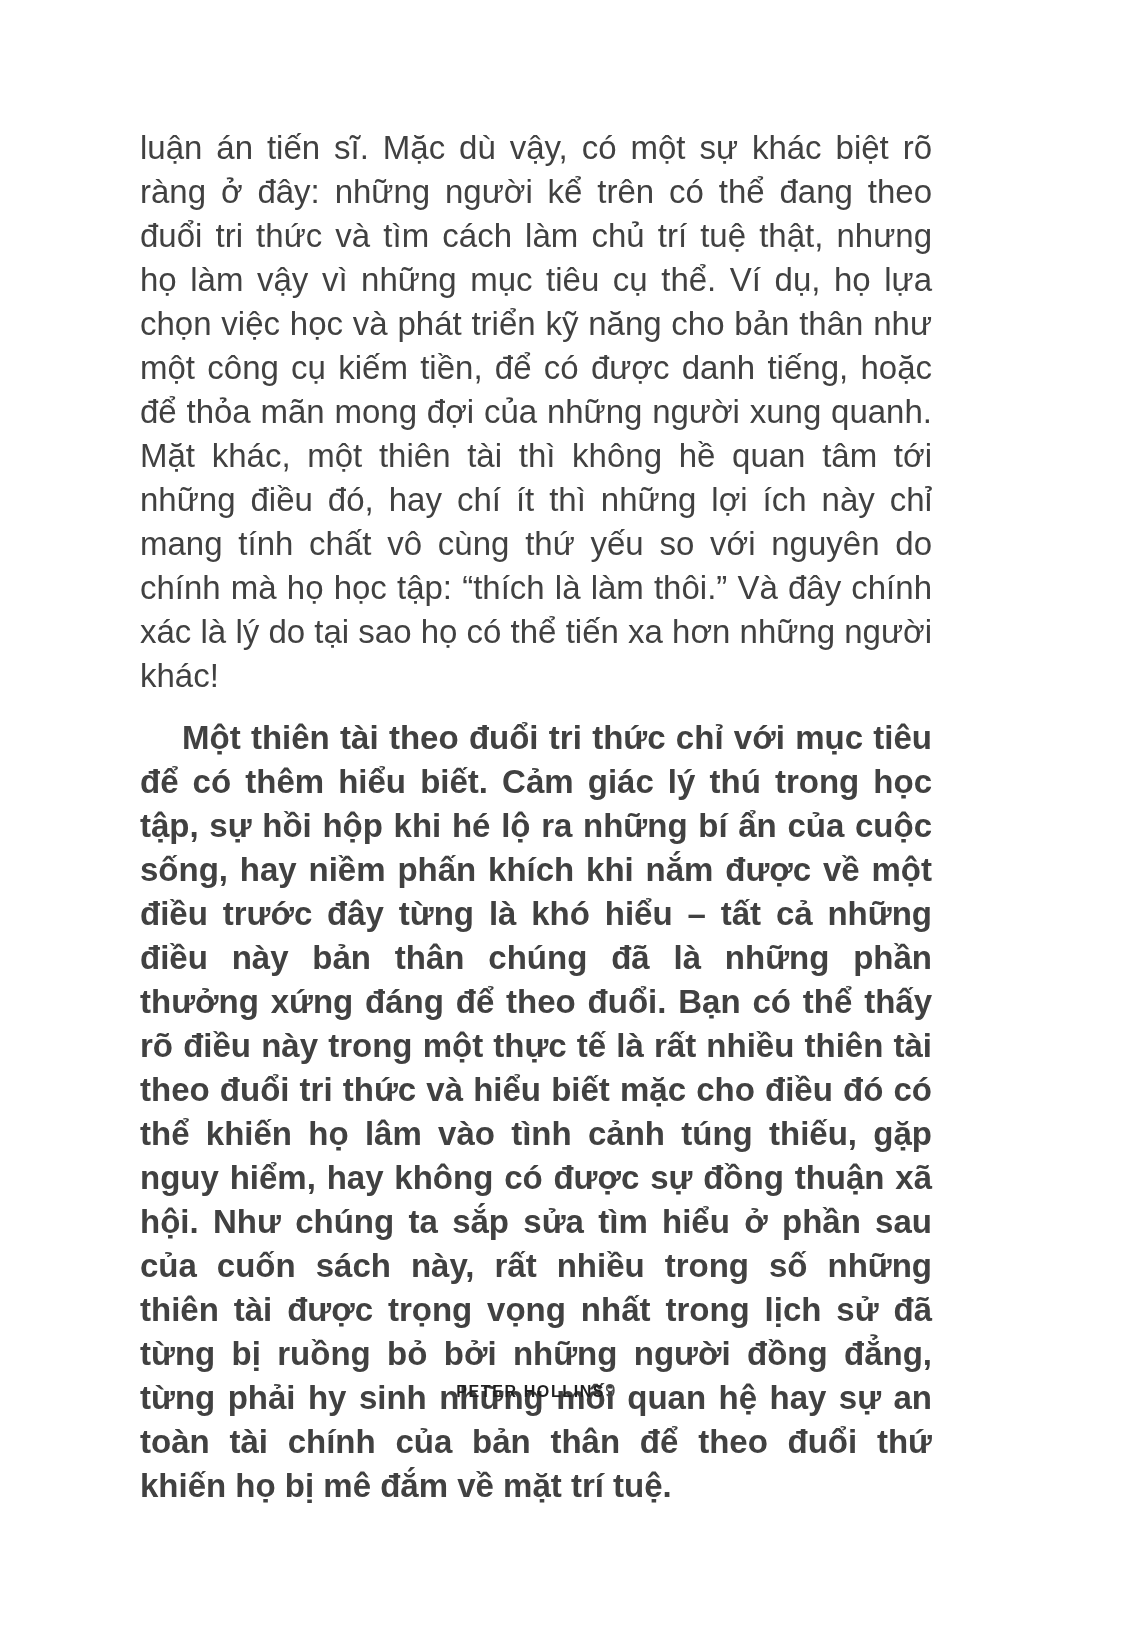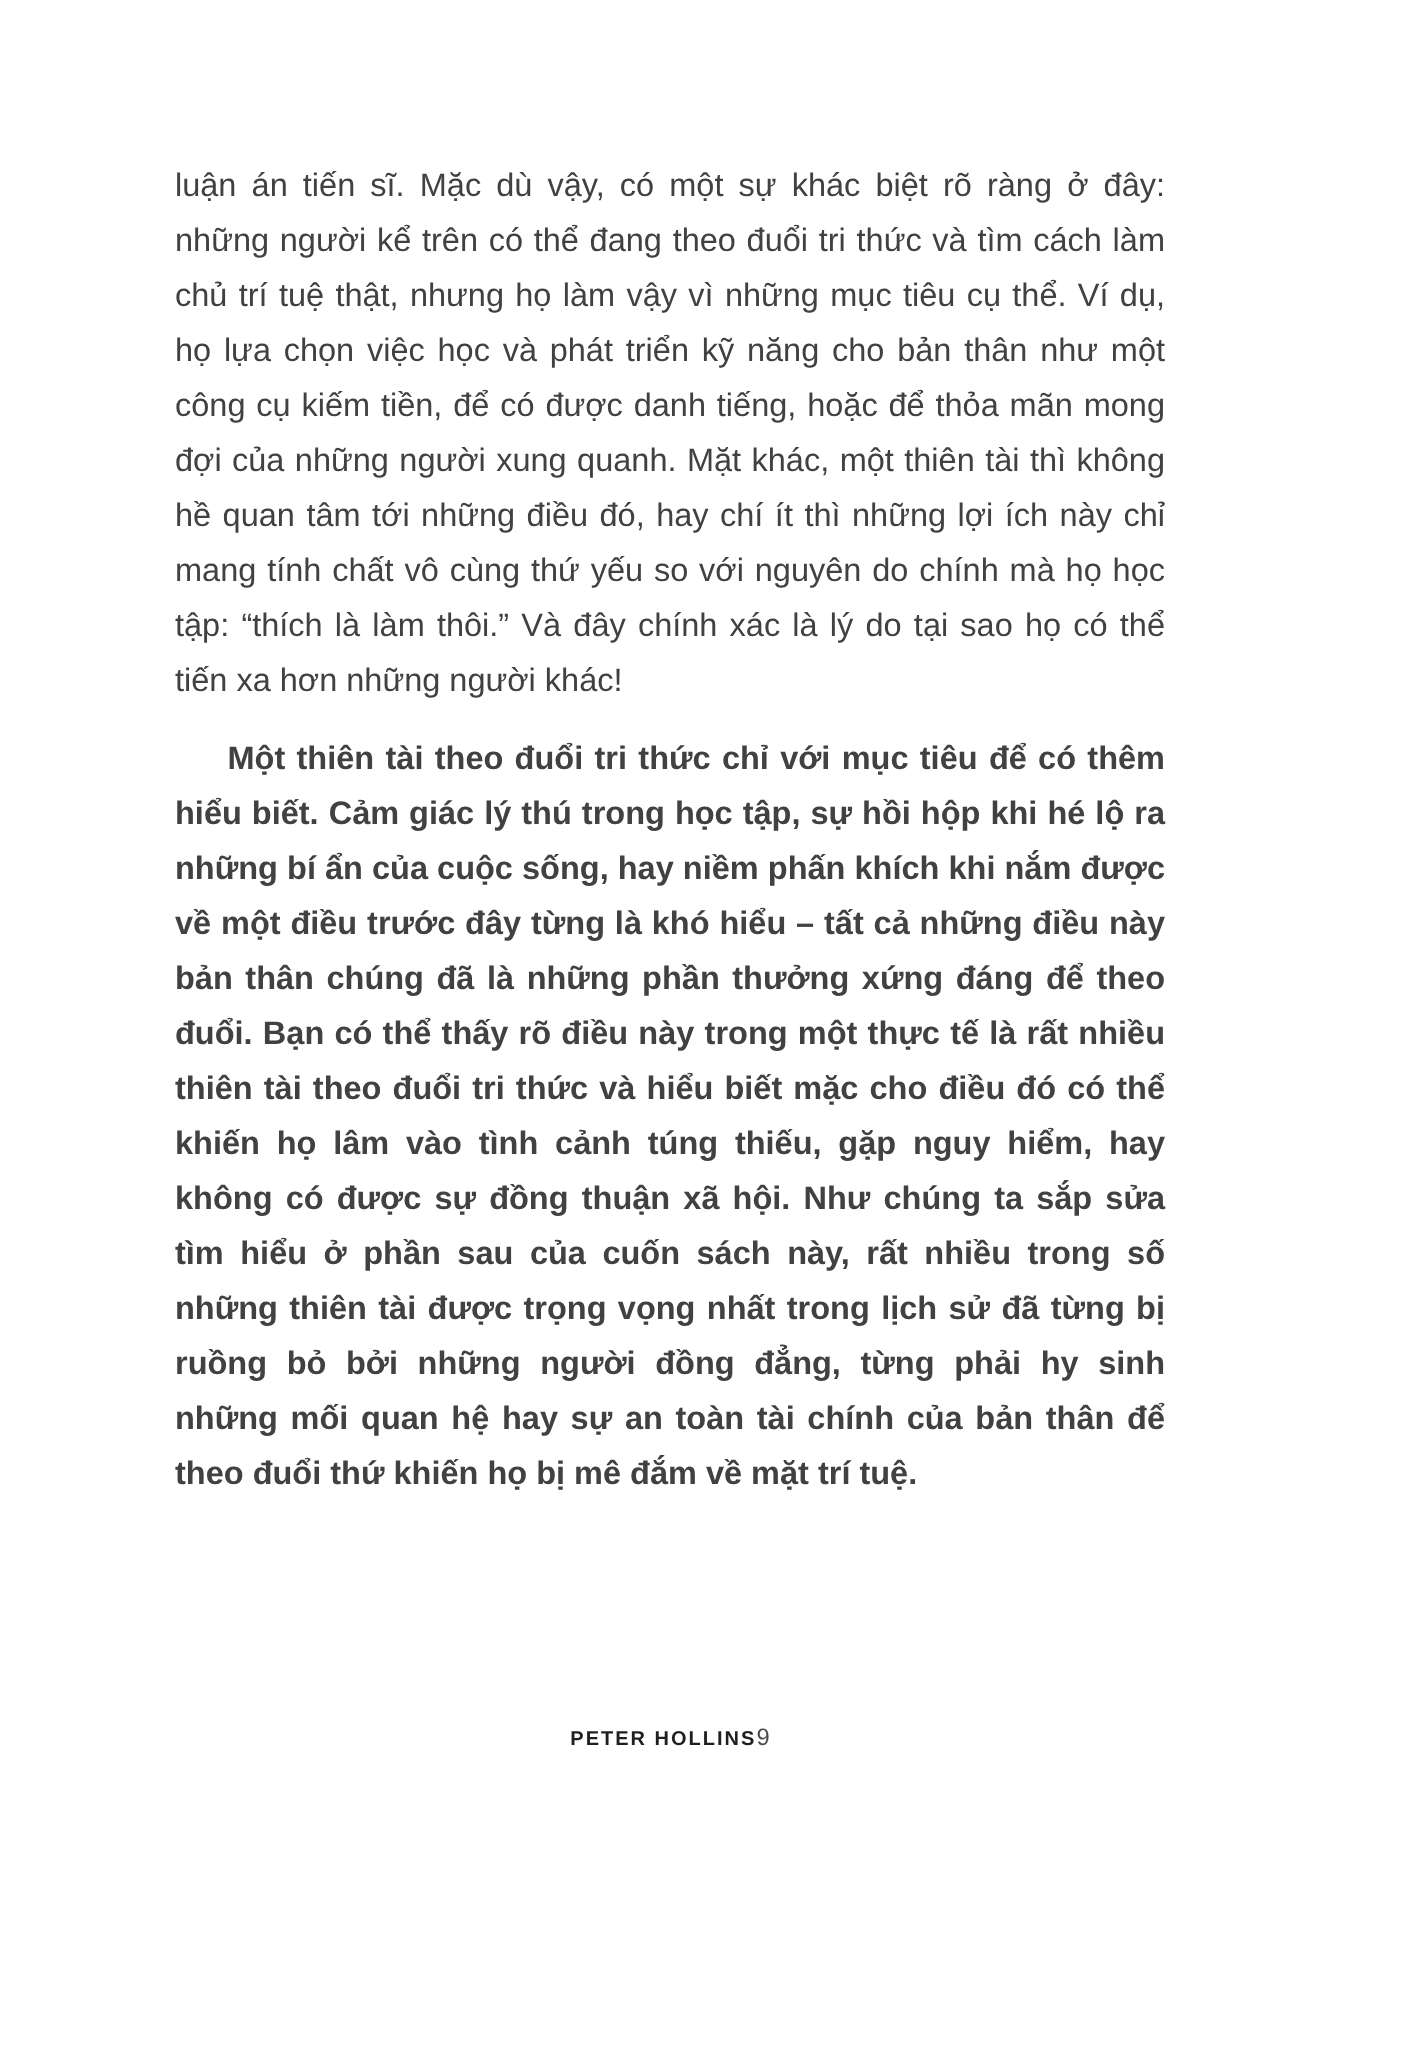--- a/index.html
+++ b/index.html
@@ -16,21 +16,21 @@
     position: absolute;
     inset: 0;
     background: #ffffff;
   }
   .page-content {
     position: absolute;
     left: 140px;
     top: 126px;
     width: 792px;
     color: #414141;
-    font-size: 26px;
+    font-size: 33px;
     line-height: 44px;
     text-align: justify;
     font-weight: 400;
   }
   .page-content p {
     margin: 0 0 18px 0;
   }
   .page-content p.indent {
     text-indent: 42px;
     font-weight: bold;

